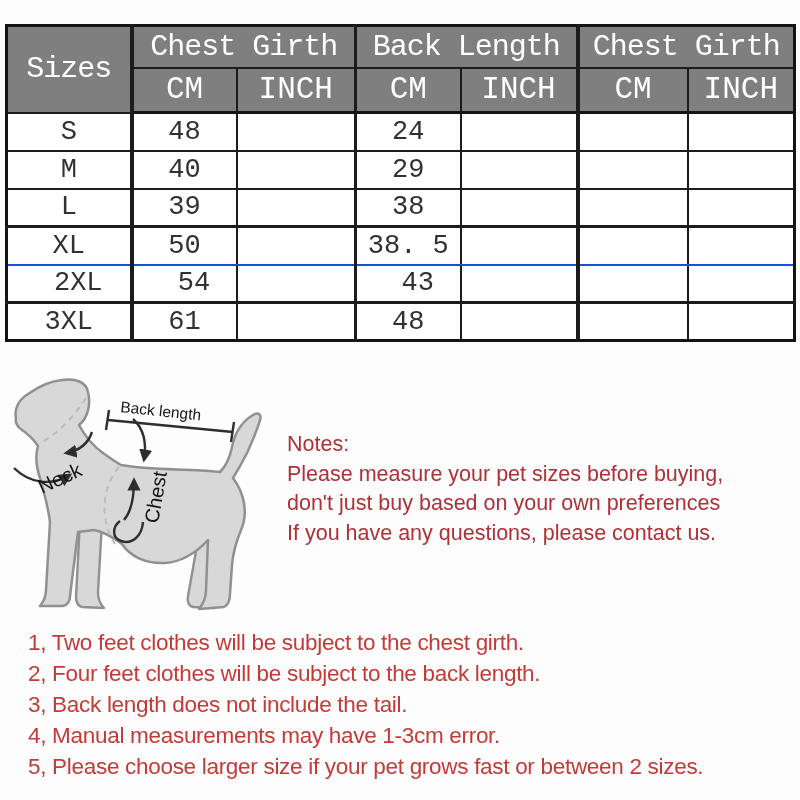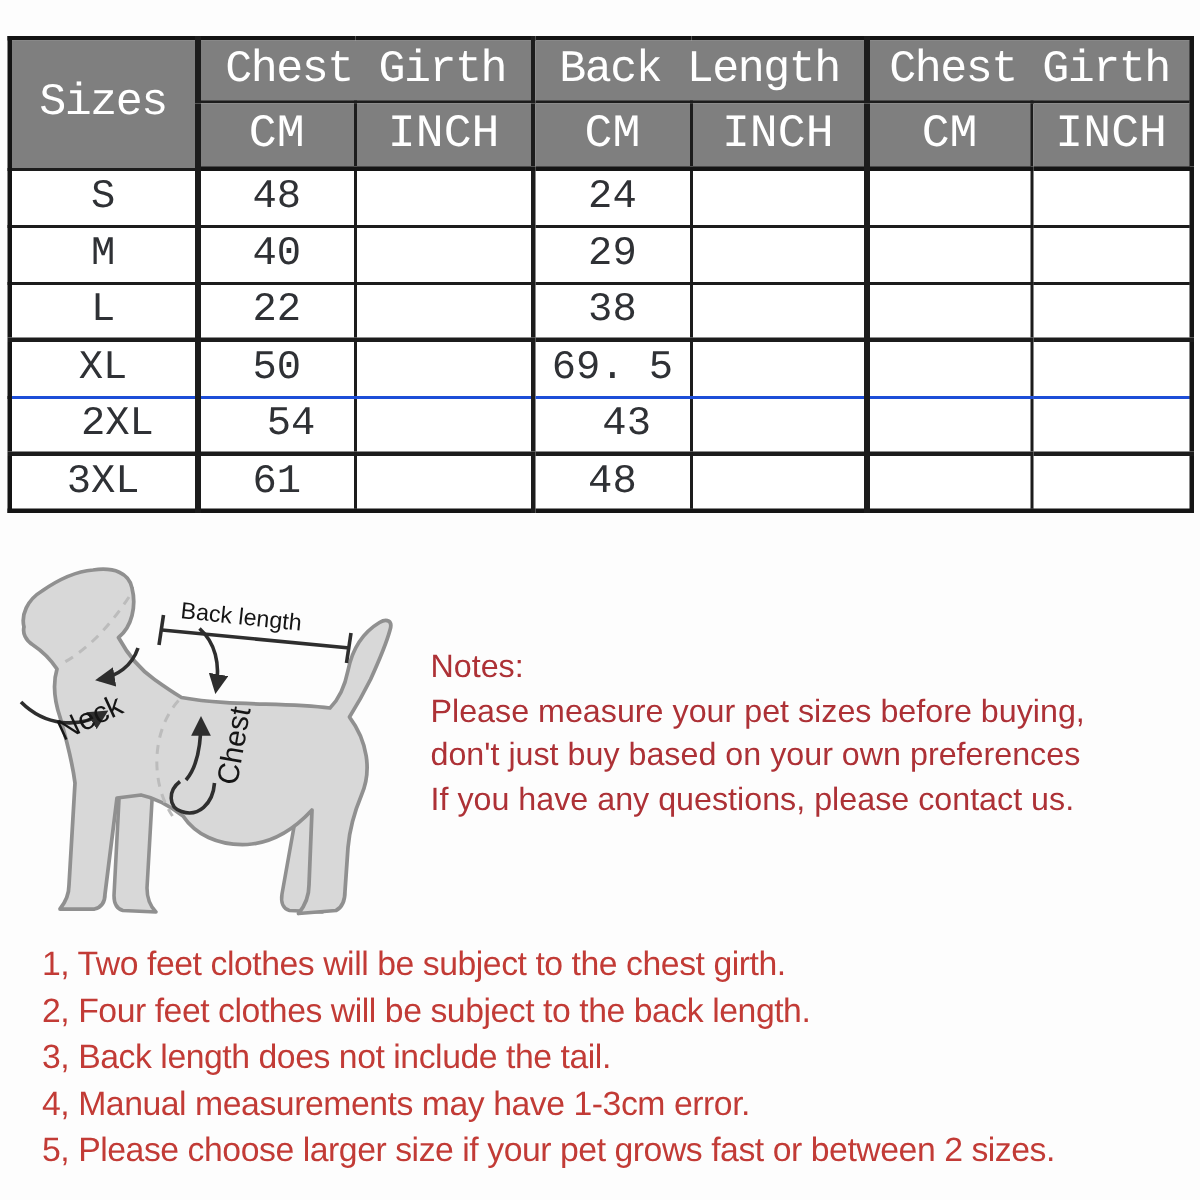--- a/index.html
+++ b/index.html
@@ -95,32 +95,32 @@
           <td>M</td>
           <td>40</td>
           <td></td>
           <td>29</td>
           <td></td>
           <td></td>
           <td></td>
         </tr>
         <tr>
           <td>L</td>
-          <td>22</td>
+          <td>39</td>
           <td></td>
           <td>38</td>
           <td></td>
           <td></td>
           <td></td>
         </tr>
         <tr>
           <td>XL</td>
           <td>50</td>
           <td></td>
-          <td>69. 5</td>
+          <td>38. 5</td>
           <td></td>
           <td></td>
           <td></td>
         </tr>
         <tr>
           <td>2XL</td>
           <td>54</td>
           <td></td>
           <td>43</td>
           <td></td>

